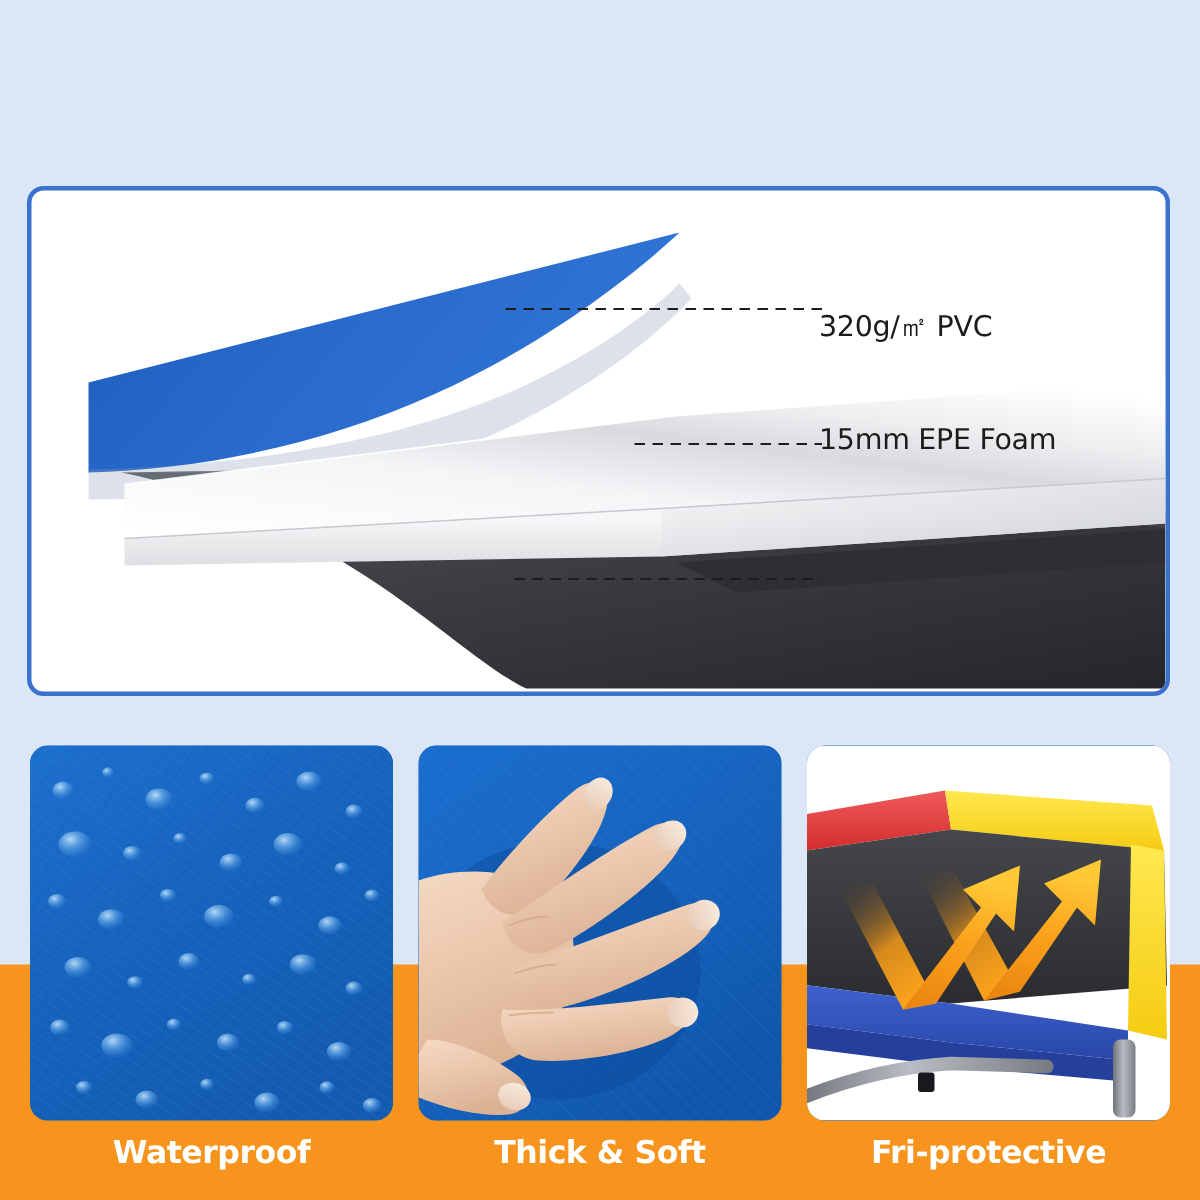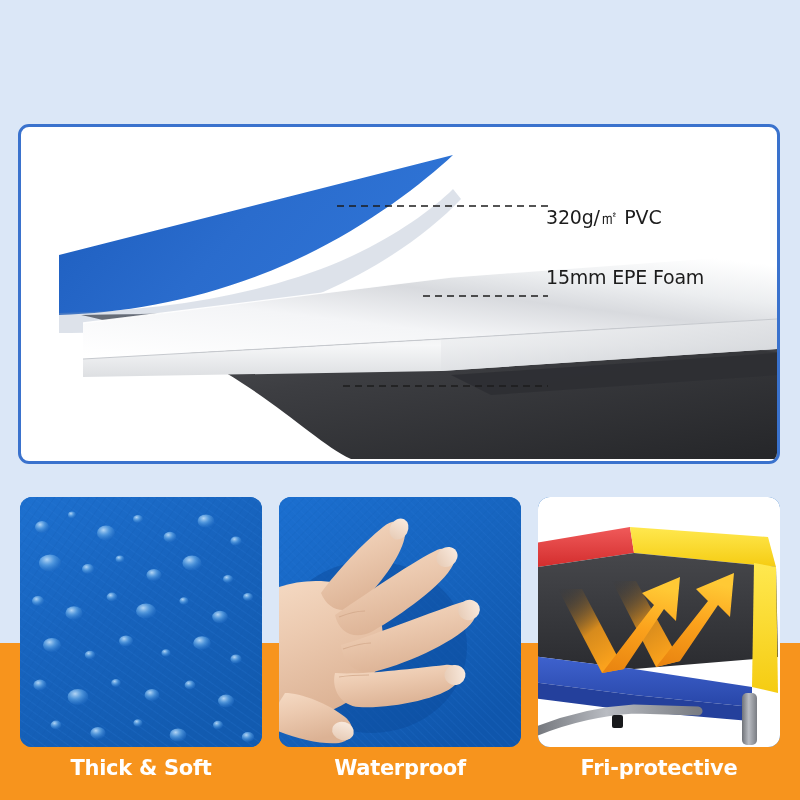--- a/index.html
+++ b/index.html
@@ -63,21 +63,21 @@
 
   .leader-label {
     position: absolute;
     font-family: "DejaVu Sans", sans-serif;
     font-size: 19px;
     color: #1c1c1c;
     white-space: nowrap;
     letter-spacing: -0.2px;
   }
   #label-pvc  { left: 546px; top: 176px; margin-top: 29px; }
-  #label-epe  { left: 546px; top: 266px; }
+  #label-epe  { left: 546px; top: 282px; }
   #label-pe   { left: 546px; top: 372px; }
 
   
   #orange-band {
     position: absolute;
     left: 0; top: 643px;
     width: 800px; height: 157px;
     background: #f7941d;
   }
 
@@ -383,18 +383,18 @@
           <path d="M20,92 L44,92 L86,172 L64,176 Z" fill="url(#arrowFade)"></path>
           <path d="M74,84 L98,84 L142,164 L118,170 Z" fill="url(#arrowFade)"></path>
           <path d="M64,176 L86,172 L126,112 L138,124 L142,80 L104,96 L116,108 Z" fill="url(#arrowOrange)"></path>
           <path d="M118,170 L142,164 L180,108 L192,120 L196,76 L158,92 L170,104 Z" fill="url(#arrowOrange)"></path>
         </svg>
       </div>
     </div>
   </div>
 
   <div id="feature-labels">
+    <div class="feature-label">Waterproof</div>
     <div class="feature-label">Thick &amp; Soft</div>
-    <div class="feature-label">Waterproof</div>
     <div class="feature-label">Fri-protective</div>
   </div>
 
 </div>
 
 </body></html>

